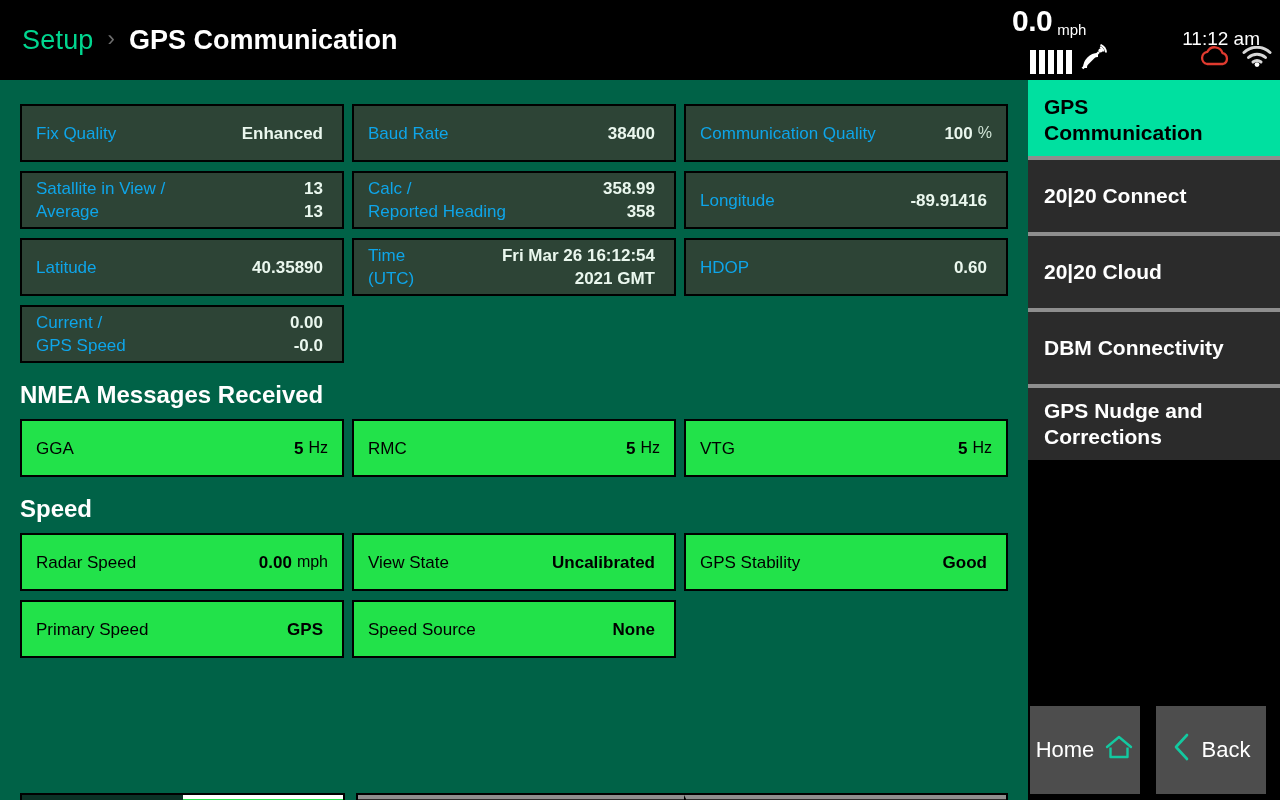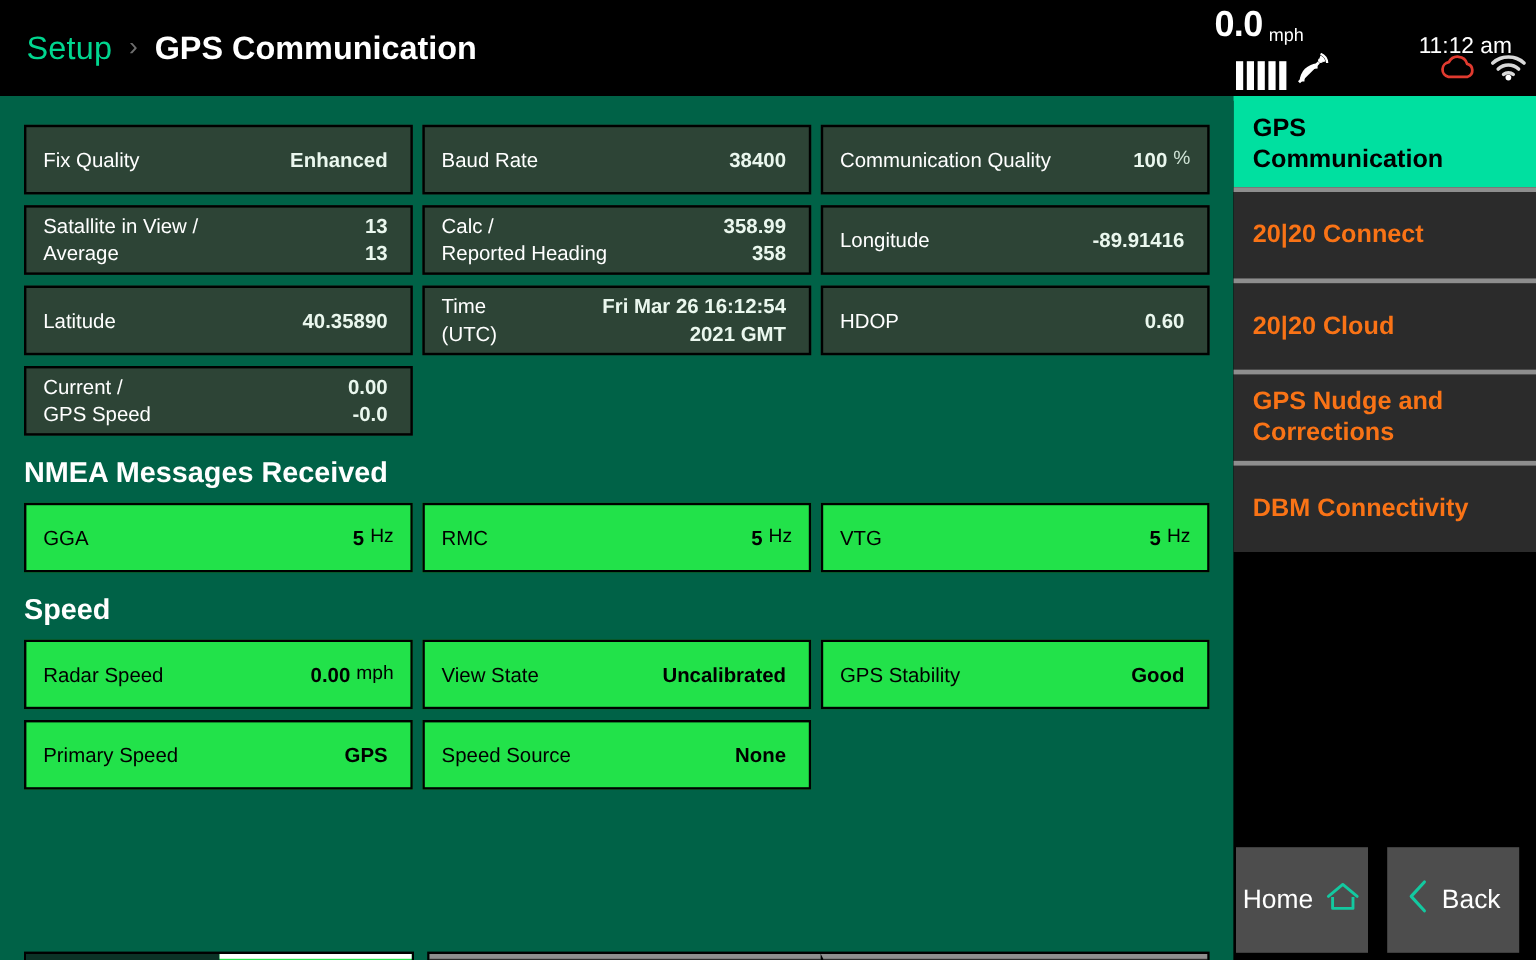--- a/index.html
+++ b/index.html
@@ -87,21 +87,21 @@
   .card {
     background: #2d4436;
     border: 2px solid #000;
     height: 58px;
     display: flex; align-items: center;
     padding: 0 14px;
     position: relative;
   }
   .card.two { height: 58px; }
   .card .lbl {
-    color: #ffffff;
+    color: #0ea5e9;
     font-size: 17px;
     line-height: 23px;
     white-space: pre-line;
     flex: 0 0 auto;
   }
   .card .val {
     color: #eaf7ee;
     font-size: 17px;
     font-weight: bold;
     line-height: 23px;
@@ -175,21 +175,21 @@
 
   
   .sidebar {
     position: absolute; left: 1028px; top: 80px;
     width: 252px; height: 720px;
     background: #000;
   }
   .menu-item {
     background: #2b2b2b;
     border-top: 4px solid #8e8e8e;
-    color: #f97316;
+    color: #ffffff;
     font-size: 21px;
     font-weight: bold;
     height: 76px;
     padding: 0 16px;
     display: flex; align-items: center;
     line-height: 26px;
     cursor: pointer;
   }
   .menu-item.active {
     background: #00e0a0;
@@ -460,25 +460,25 @@
       <span class="txt">GPS
 Communication</span>
     </div>
     <div class="menu-item">
       <span class="txt">20|20 Connect</span>
     </div>
     <div class="menu-item">
       <span class="txt">20|20 Cloud</span>
     </div>
     <div class="menu-item">
+      <span class="txt">DBM Connectivity</span>
+    </div>
+    <div class="menu-item">
       <span class="txt">GPS Nudge and
 Corrections</span>
-    </div>
-    <div class="menu-item">
-      <span class="txt">DBM Connectivity</span>
     </div>
 
     <div class="navbar">
       <div class="nav-btn">
         <span>Home</span>
         <span>
           <svg width="30" height="26" viewBox="0 0 30 26">
             <path d="M3 13 L15 3 L27 13" fill="none" stroke="#13c9a0" stroke-width="2.4" stroke-linecap="round" stroke-linejoin="round"></path>
             <path d="M6.5 13.5 L6.5 23 L23.5 23 L23.5 13.5" fill="none" stroke="#13c9a0" stroke-width="2.4" stroke-linejoin="round"></path>
           </svg>

